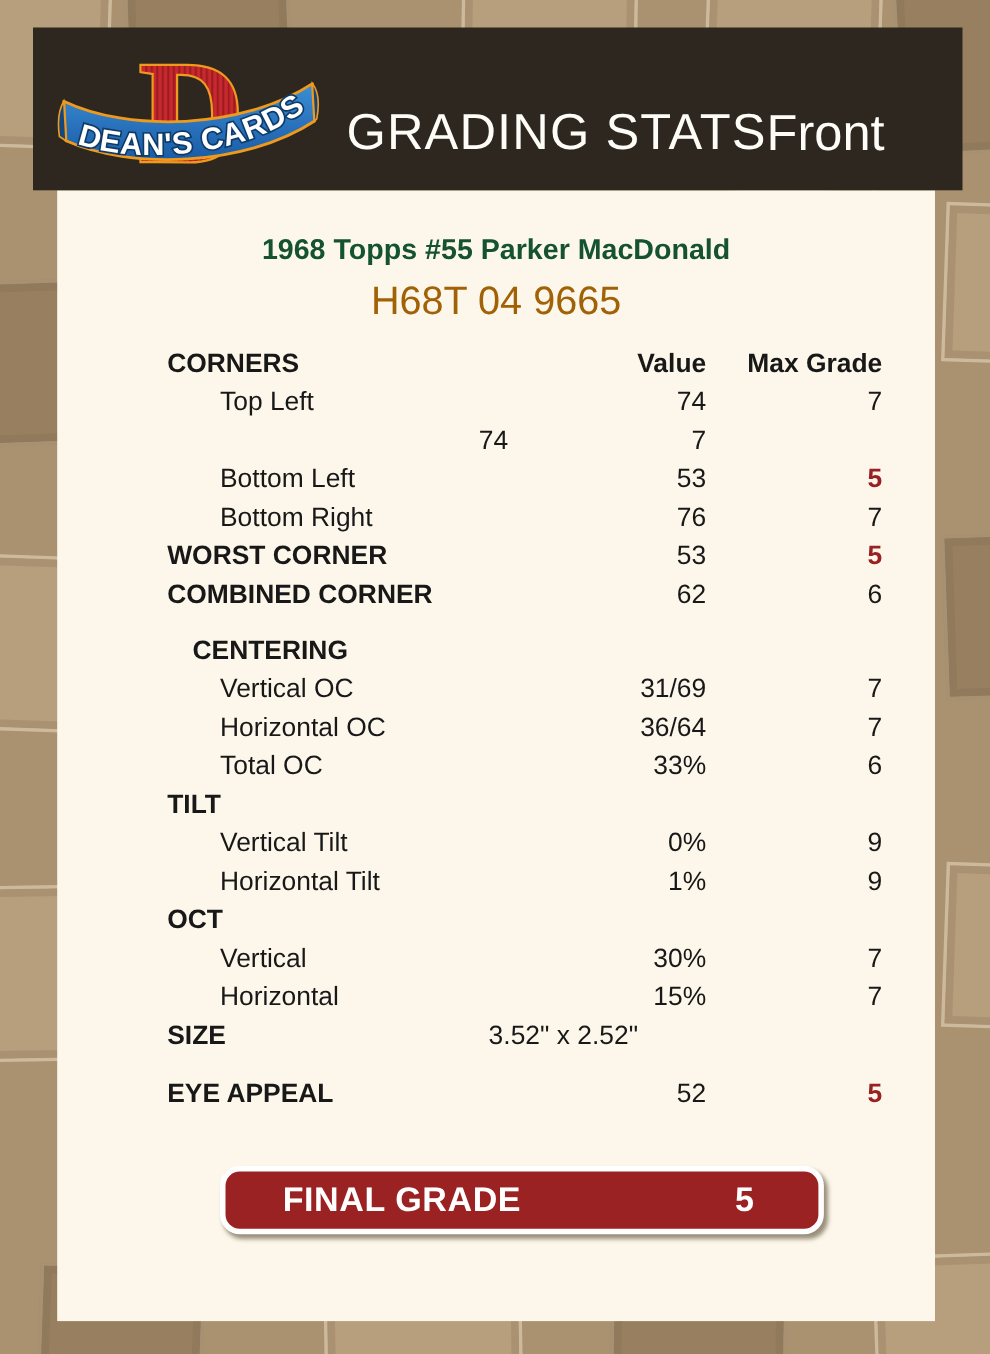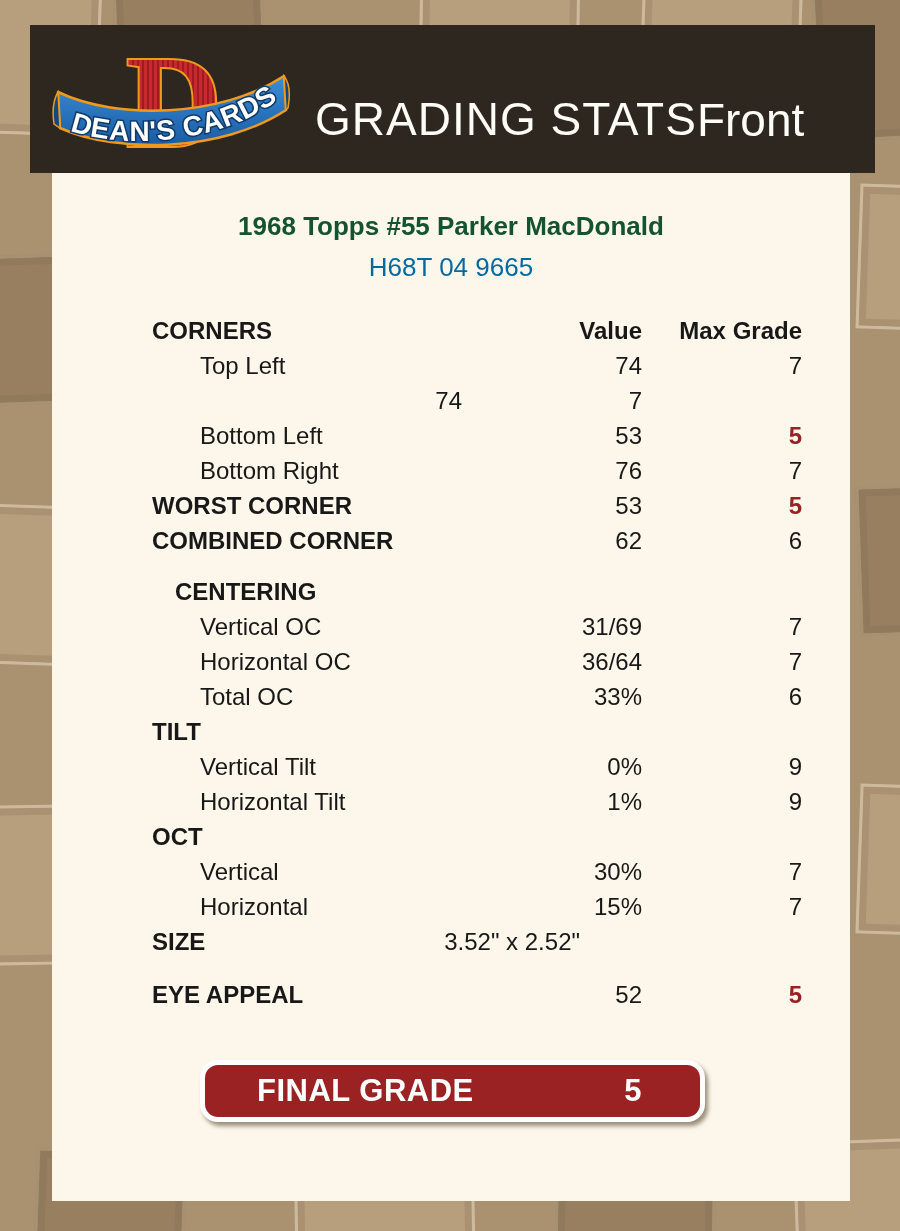--- a/index.html
+++ b/index.html
@@ -39,39 +39,39 @@
 
   
   .panel {
     position: absolute; left: 52px; top: 173px;
     width: 798px; height: 1028px;
     background: #fcf7ea; z-index: 1;
   }
   .card-title  { position: absolute; top: 38px; width: 100%; text-align: center;
                  font-size: 26px; font-weight: bold; color: #14532d; }
   .card-serial { position: absolute; top: 79px; width: 100%; text-align: center;
-                 font-size: 26px; color: #0369a1; }
+                 font-size: 36px; color: #a16207; }
 
   .stats-table { position: absolute; left: 100px; top: 140px; width: 660px; }
   .row {
     display: grid; grid-template-columns: 310px 180px 160px;
     height: 35px; align-items: center;
     font-size: 24px; color: #181818;
   }
   .row .val, .row .max { text-align: right; }
   .ind .lbl { padding-left: 48px; }
   .b { font-weight: bold; }
   .red { color: #992123; font-weight: bold; }
   .gap16 { margin-top: 16px; margin-left: 23px; }
   .gap18 { margin-top: 18px; }
   .wide .val { transform: translateX(-62px); }
 
   .final-grade {
     position: absolute; left: 148px; top: 887px;
-    width: 505px; height: 62px;
+    width: 549px; height: 62px;
     background: #9b2222;
     border: 5px solid #ffffff;
     border-radius: 18px;
     box-shadow: 3px 4px 4px rgba(72,56,32,0.55);
     display: flex; align-items: center; justify-content: space-between;
     padding: 0 58px 0 52px;
     color: #ffffff; font-weight: bold; font-size: 31px; letter-spacing: 0.5px;
     white-space: nowrap;
   }
 </style>

